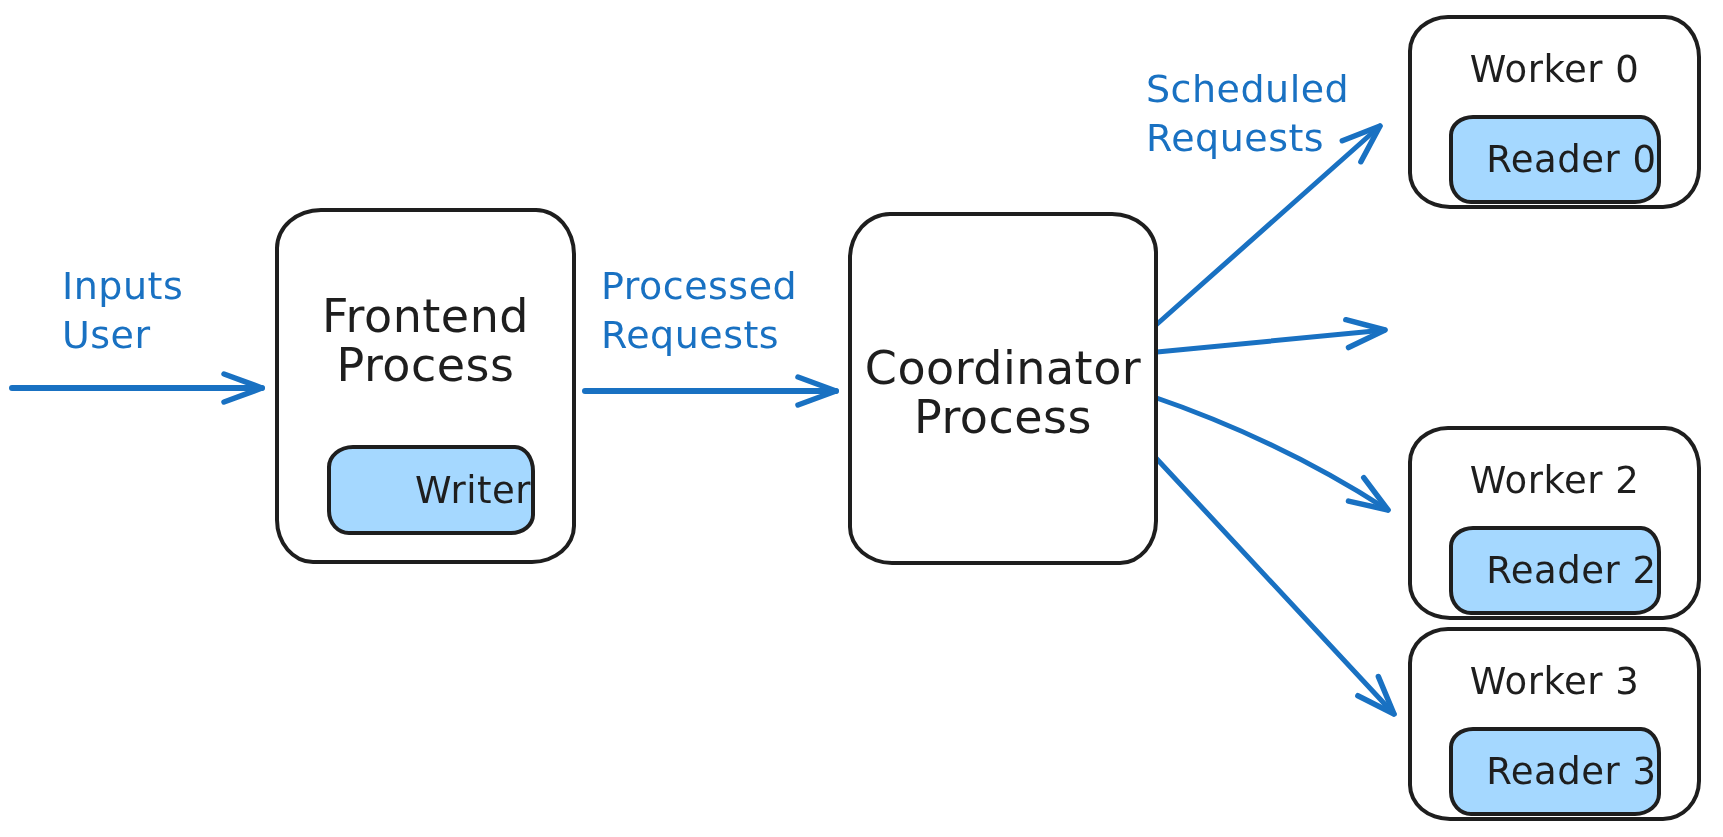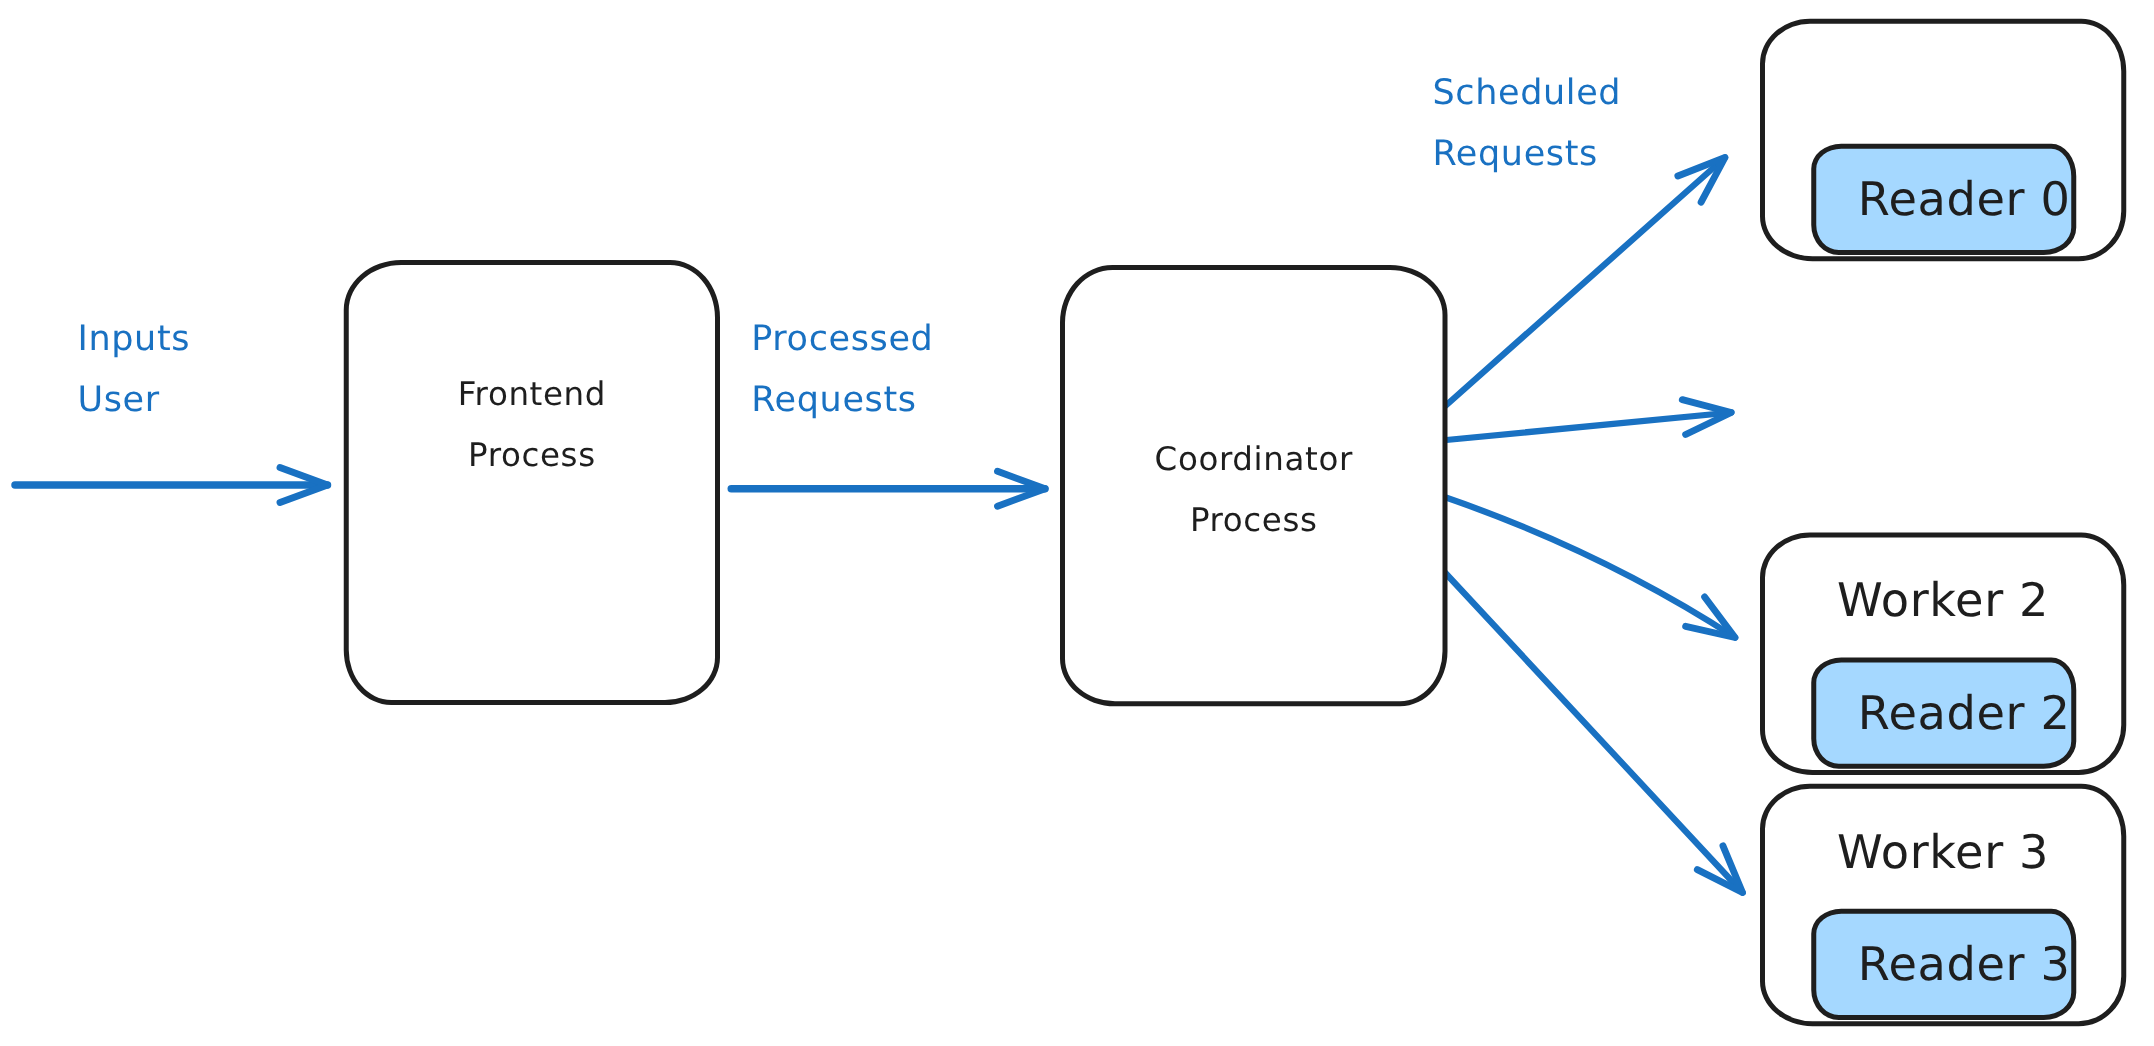--- a/index.html
+++ b/index.html
@@ -46,21 +46,21 @@
     border-radius: 42px 46px 38px 44px / 46px 40px 44px 38px;
   }
   .node.worker {
     left: 1408px; width: 293px; height: 194px;
     border-radius: 40px 36px 38px 42px / 36px 42px 40px 36px;
   }
   .node-title {
     position: absolute;
     left: 0; right: 0;
     text-align: center;
-    font-size: 26px;
+    font-size: 46px;
     line-height: 49px;
     letter-spacing: 0.5px;
     color: var(--stroke-black, #1e1e1e);
     white-space: nowrap;
   }
   .frontend .node-title { top: 80px; }
   .coordinator .node-title { top: 128px; }
   .worker .node-title { top: 26px; font-size: 37px; }
   .child-box {
     position: absolute;
@@ -77,24 +77,25 @@
     border-radius: 26px 20px 24px 22px / 22px 26px 20px 24px;
   }
   .child-box.reader {
     left: 50%; transform: translateX(-50%);
     top: 96px; width: 212px; height: 89px;
     border-radius: 24px 20px 26px 22px / 20px 26px 22px 24px;
   }
   .edge-label {
     position: absolute;
     color: var(--accent-blue, #1971c2);
-    font-size: 28px;
+    font-size: 38px;
     line-height: 49px;
     letter-spacing: 0.5px;
     white-space: nowrap;
+    margin-top: 16px;
   }
   .lbl-user { left: 62px; top: 246px; }
   .lbl-processed { left: 601px; top: 246px; }
   .lbl-scheduled { left: 1146px; top: 49px; }
 </style>
 </head>
 <body>
 
 <div class="canvas">
 
@@ -125,30 +126,34 @@
   <div class="edge-label lbl-scheduled">
     <div>Scheduled</div>
     <div>Requests</div>
   </div>
 
   <div class="node frontend">
     <div class="node-title">
       <div>Frontend</div>
       <div>Process</div>
     </div>
+    <div class="child-box writer">
+      <span>Writer</span>
+    </div>
   </div>
 
   <div class="node coordinator">
     <div class="node-title">
       <div>Coordinator</div>
       <div>Process</div>
     </div>
   </div>
 
   <div class="node worker" style="top:15px">
+    <div class="node-title">Worker 0</div>
     <div class="child-box reader">
       <span>Reader 0</span>
     </div>
   </div>
 
 
   <div class="node worker" style="top:426px">
     <div class="node-title">Worker 2</div>
     <div class="child-box reader">
       <span>Reader 2</span>

